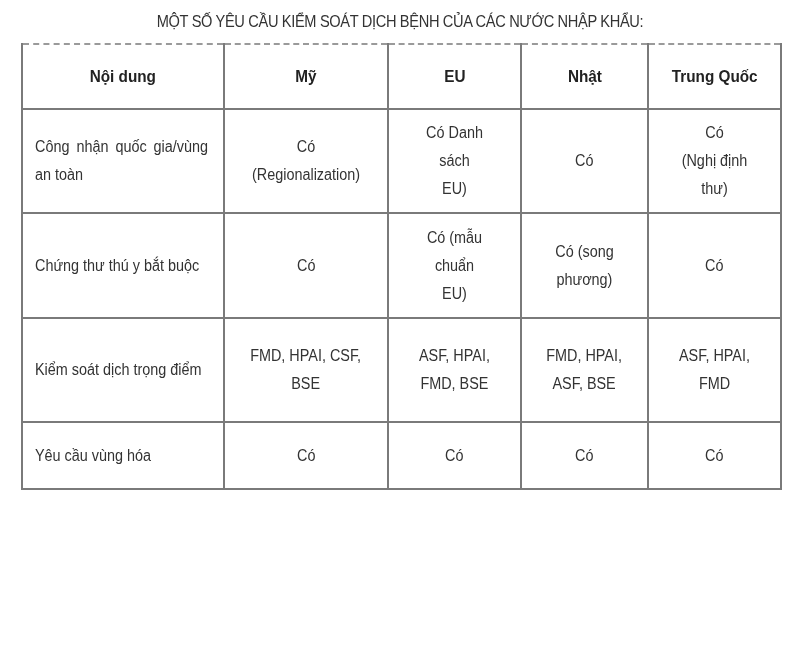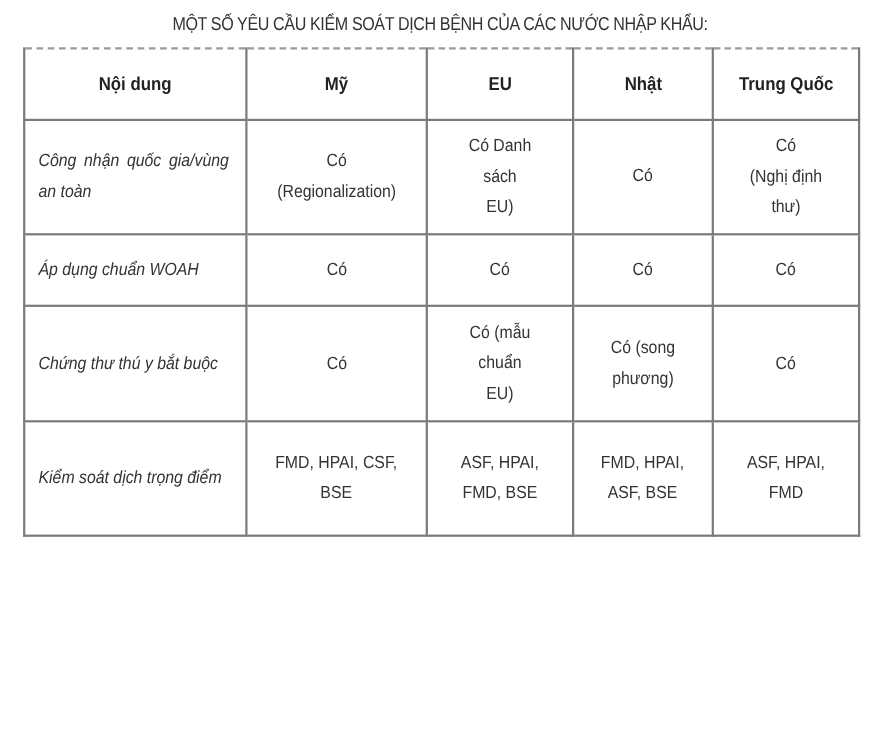--- a/index.html
+++ b/index.html
@@ -62,21 +62,20 @@
     th span.cond, td span.cond {
       display: inline-block;
       transform: scaleX(0.9);
       transform-origin: center;
     }
     td.label {
       text-align: justify;
       text-align-last: left;
       padding-left: 12px;
       padding-right: 10px;
-      font-style: italic;
     }
     td.label span.cond {
       transform-origin: left center;
       display: block;
       width: 108%;
       text-align: justify;
       text-align-last: left;
     }
     tr.r1 td { height: 102px; }
     tr.r2 td { height: 63px; }
@@ -121,33 +120,20 @@
         <td><span class="cond">
           <span class="cell-line">Có Danh sách</span>
           <span class="cell-line">EU)</span></span></td>
         <td><span class="cond">
           <span class="cell-line">Có</span></span></td>
         <td><span class="cond">
           <span class="cell-line">Có</span>
           <span class="cell-line">(Nghị định thư)</span></span></td>
       </tr>
 
-      <tr class="r2">
-        <td class="label">
-            <span class="cond">Áp dụng chuẩn WOAH</span>
-          </td>
-        <td><span class="cond">
-          <span class="cell-line">Có</span></span></td>
-        <td><span class="cond">
-          <span class="cell-line">Có</span></span></td>
-        <td><span class="cond">
-          <span class="cell-line">Có</span></span></td>
-        <td><span class="cond">
-          <span class="cell-line">Có</span></span></td>
-      </tr>
 
       <tr class="r3">
         <td class="label">
             <span class="cond">Chứng thư thú y bắt buộc</span>
           </td>
         <td><span class="cond">
           <span class="cell-line">Có</span></span></td>
         <td><span class="cond">
           <span class="cell-line">Có (mẫu chuẩn</span>
           <span class="cell-line">EU)</span></span></td>
@@ -169,15 +155,28 @@
           <span class="cell-line">ASF, HPAI,</span>
           <span class="cell-line">FMD, BSE</span></span></td>
         <td><span class="cond">
           <span class="cell-line">FMD, HPAI,</span>
           <span class="cell-line">ASF, BSE</span></span></td>
         <td><span class="cond">
           <span class="cell-line">ASF, HPAI, FMD</span></span></td>
       </tr>
 
 
+      <tr class="r6">
+        <td class="label">
+            <span class="cond">Yêu cầu vùng hóa</span>
+          </td>
+        <td><span class="cond">
+          <span class="cell-line">Có</span></span></td>
+        <td><span class="cond">
+          <span class="cell-line">Có</span></span></td>
+        <td><span class="cond">
+          <span class="cell-line">Có</span></span></td>
+        <td><span class="cond">
+          <span class="cell-line">Có</span></span></td>
+      </tr>
     </tbody>
   </table>
 </div>
 
 </body></html>

